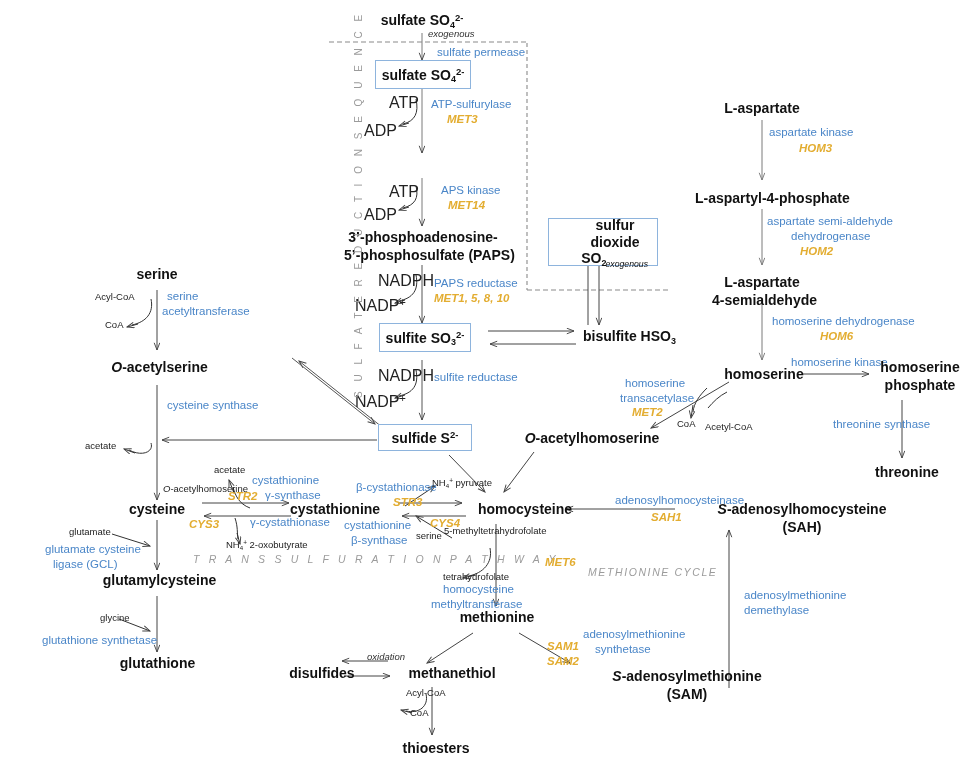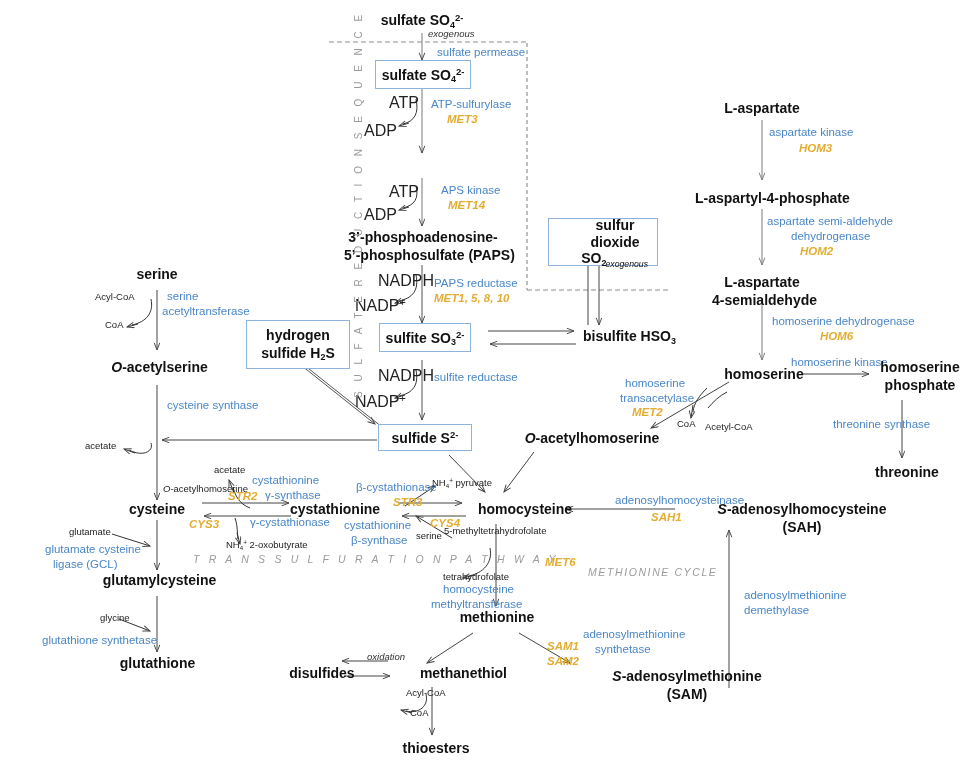--- a/index.html
+++ b/index.html
@@ -267,24 +267,20 @@
   </div>
 
   <div class="lbl cof" style="left:371px;top:367px;">NADPH</div>
   <div class="lbl cof" style="left:348px;top:393px;"><span>NADP</span><sup>+</sup></div>
   <div class="lbl enz" style="left:427px;top:371px;">sulfite reductase</div>
 
   <div class="boxed" style="left:371px;top:424px;width:94px;height:27px;">
     <span><span>sulfide S</span><sup>2-</sup></span>
   </div>
 
-  <div class="boxed" style="left:239px;top:320px;width:104px;height:49px;flex-direction:column;line-height:1.25;">
-    <span>hydrogen</span>
-    <span><span>sulfide H</span><span class="sub2">2</span><span>S</span></span>
-  </div>
 
   <div class="vertlabel" style="left:346px;top:398px;">S U L F A T E   R E D U C T I O N   S E Q U E N C E</div>
 
   <div class="lbl met" style="left:110px;top:266px;width:80px;">serine</div>
 
   <div class="lbl cof sm" style="left:88px;top:292px;">Acyl-CoA</div>
   <div class="lbl cof sm" style="left:98px;top:320px;">CoA</div>
   <div class="lbl enz" style="left:160px;top:290px;">serine</div>
   <div class="lbl enz" style="left:155px;top:305px;">acetyltransferase</div>
 
@@ -357,21 +353,21 @@
   <div class="lbl gene" style="left:540px;top:640px;">SAM1</div>
   <div class="lbl gene" style="left:540px;top:655px;">SAM2</div>
   <div class="lbl enz" style="left:576px;top:628px;">adenosylmethionine</div>
   <div class="lbl enz" style="left:588px;top:643px;">synthetase</div>
 
   <div class="lbl met" style="left:580px;top:668px;width:200px;">
     <span style="font-style:italic;font-weight:bold;">S</span><span>-adenosylmethionine</span>
   </div>
   <div class="lbl met" style="left:580px;top:686px;width:200px;">(SAM)</div>
 
-  <div class="lbl met" style="left:390px;top:665px;width:110px;text-align:right;">methanethiol</div>
+  <div class="lbl met" style="left:390px;top:665px;width:110px;">methanethiol</div>
 
   <div class="lbl met" style="left:275px;top:665px;width:80px;">disulfides</div>
   <div class="lbl ital" style="left:360px;top:652px;">oxidation</div>
 
   <div class="lbl cof sm" style="left:399px;top:688px;">Acyl-CoA</div>
   <div class="lbl cof sm" style="left:403px;top:708px;">CoA</div>
 
   <div class="lbl met" style="left:383px;top:740px;width:92px;">thioesters</div>
 
   <div class="lbl enz" style="left:608px;top:494px;">adenosylhomocysteinase</div>

